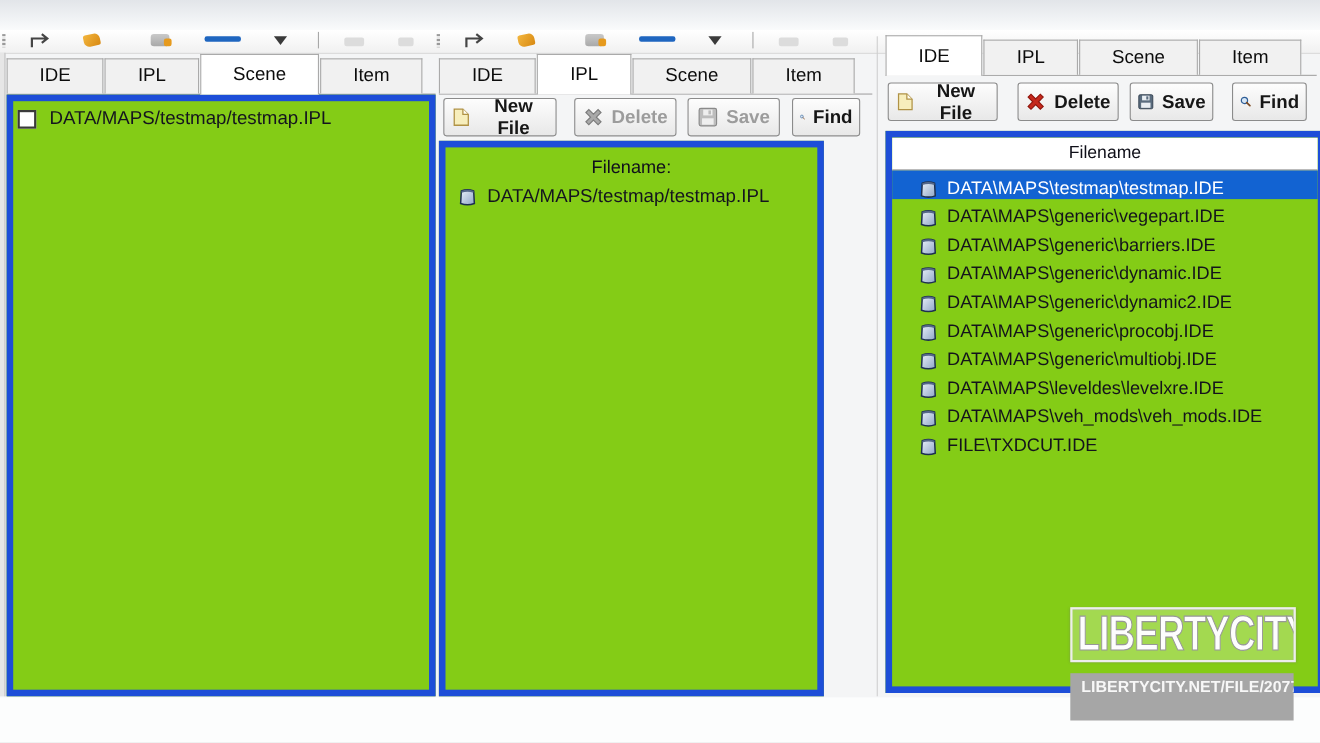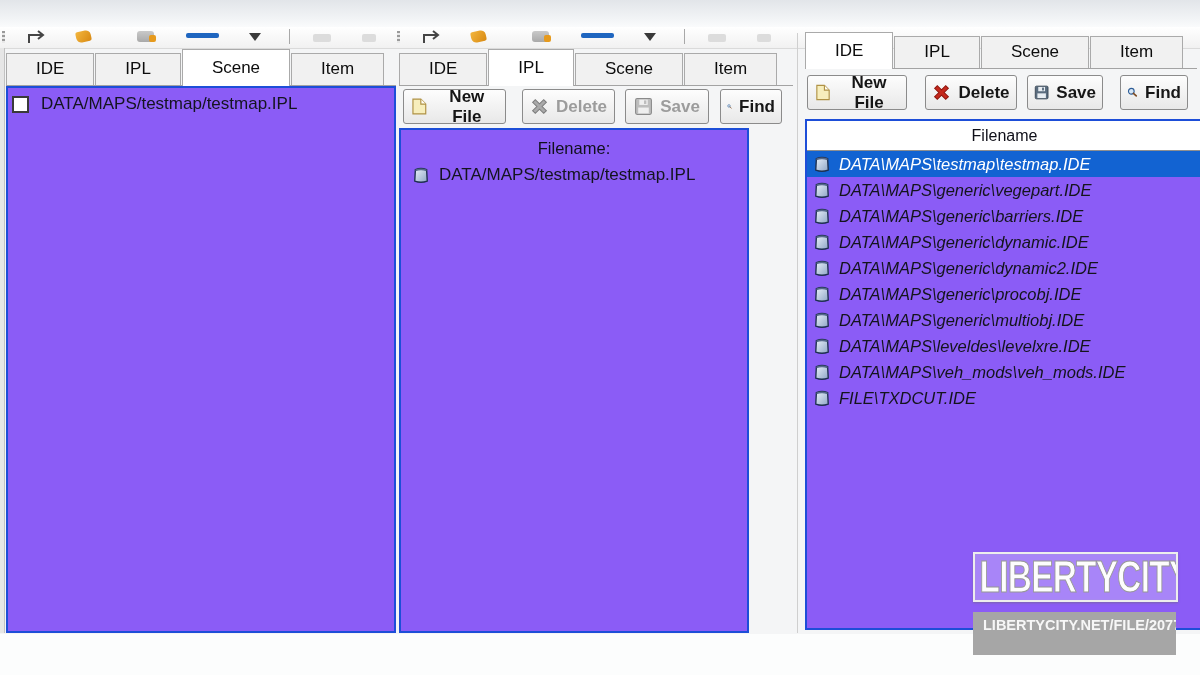--- a/index.html
+++ b/index.html
@@ -14,36 +14,36 @@
   .vsep{top:2px;width:1px;height:15px;background:#a8a8a8;}
   .ghost{top:7px;height:8px;background:#dcdcdc;border-radius:2px;}
   .orangeblob{top:4px;width:15px;height:11px;background:linear-gradient(135deg,#f3b63e,#d88912);border-radius:2px 5px 2px 5px;transform:rotate(-12deg);}
   .toolblob{top:4px;width:17px;height:11px;background:linear-gradient(#c9c9c9,#a9a9a9);border-radius:3px;}
   .toolblob::after{content:"";position:absolute;right:-2px;top:4px;width:7px;height:7px;background:#e69a1d;border-radius:2px;}
 
   .tabs{position:absolute;display:flex;align-items:flex-end;border-bottom:1px solid #a3a3a3;box-sizing:border-box;}
   .tab{box-sizing:border-box;height:32px;line-height:30px;padding:0 29px;font-size:17px;color:#0c0c0c;background:#f1f1f1;border:1px solid #aaaaaa;border-bottom:none;margin-right:1px;white-space:nowrap;cursor:default;}
   .tab.active{height:37px;line-height:35px;background:#ffffff;margin-bottom:-1px;position:relative;z-index:3;}
 
-  .box{position:absolute;background:#8b5cf6;border:2px solid #1d4ed8;box-sizing:border-box;overflow:hidden;}
+  .box{position:absolute;background:#84cc16;border:6px solid #1d4ed8;box-sizing:border-box;overflow:hidden;}
 
   .btnrow{position:absolute;display:flex;align-items:center;}
   .btn{box-sizing:border-box;height:35px;border:1px solid #8b8b8b;border-radius:3px;background:linear-gradient(#fdfdfd,#e8e8e8);display:flex;align-items:center;justify-content:center;gap:7px;font-size:17px;font-weight:bold;color:#161616;padding:0 6px;font-family:"Liberation Sans",sans-serif;}
   .btn.disabled{color:#9c9c9c;}
   .bico{display:inline-flex;width:19px;height:19px;}
 
   .chkrow{display:flex;align-items:center;gap:12px;padding:6px 4px 0 4px;}
   .checkbox{width:17px;height:17px;box-sizing:border-box;background:#ffffff;border:2px solid #3a3a3a;}
   .pathtext{font-size:17px;color:#14141f;white-space:nowrap;}
 
   .fnheader{margin-top:9px;text-align:center;font-size:16.5px;color:#10101c;}
   .fnrow{display:flex;align-items:center;gap:10px;padding:7px 0 0 12px;}
 
   .lheader{height:29px;line-height:29px;text-align:center;font-size:16px;color:#0f0f18;border-bottom:1px solid #8f8f8f;background:#fff;}
-  .lrow{display:flex;align-items:center;height:26px;padding-left:7px;gap:9px;white-space:nowrap;font-style:italic;}
+  .lrow{display:flex;align-items:flex-end;height:26px;padding-left:25px;gap:9px;white-space:nowrap;}
   .lrow.selected{background:#1263d2;}
   .ltext{font-size:16.5px;color:#14141c;}
   .lrow.selected .ltext{color:#ffffff;}
   .pgico{width:16px;height:18px;flex:0 0 16px;}
 
   .vdiv{position:absolute;width:1px;background:#cfcfcf;}
   .ledge{position:absolute;left:0;top:48px;width:5px;height:585px;background:#e6e6e6;border-right:1px solid #c2c2c2;box-sizing:border-box;}
   .bottomband{position:absolute;left:0;top:634px;width:1200px;height:41px;background:#fcfdfd;}
 
   .logoframe{position:absolute;left:973px;top:552px;width:205px;height:50px;box-sizing:border-box;border:2px solid #ededed;box-shadow:0 1px 2px rgba(110,110,110,.55), inset 0 0 1px #ababab;display:flex;align-items:center;overflow:hidden;background:rgba(255,255,255,.25);}

